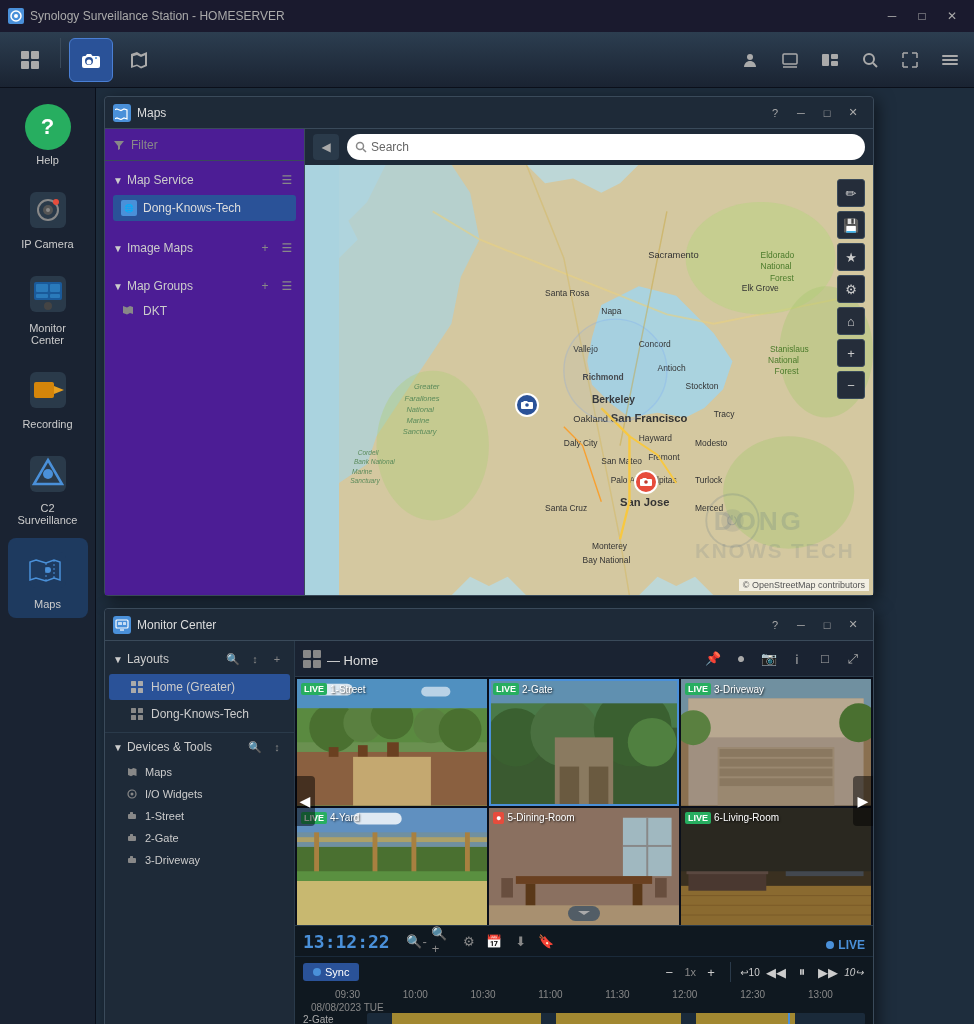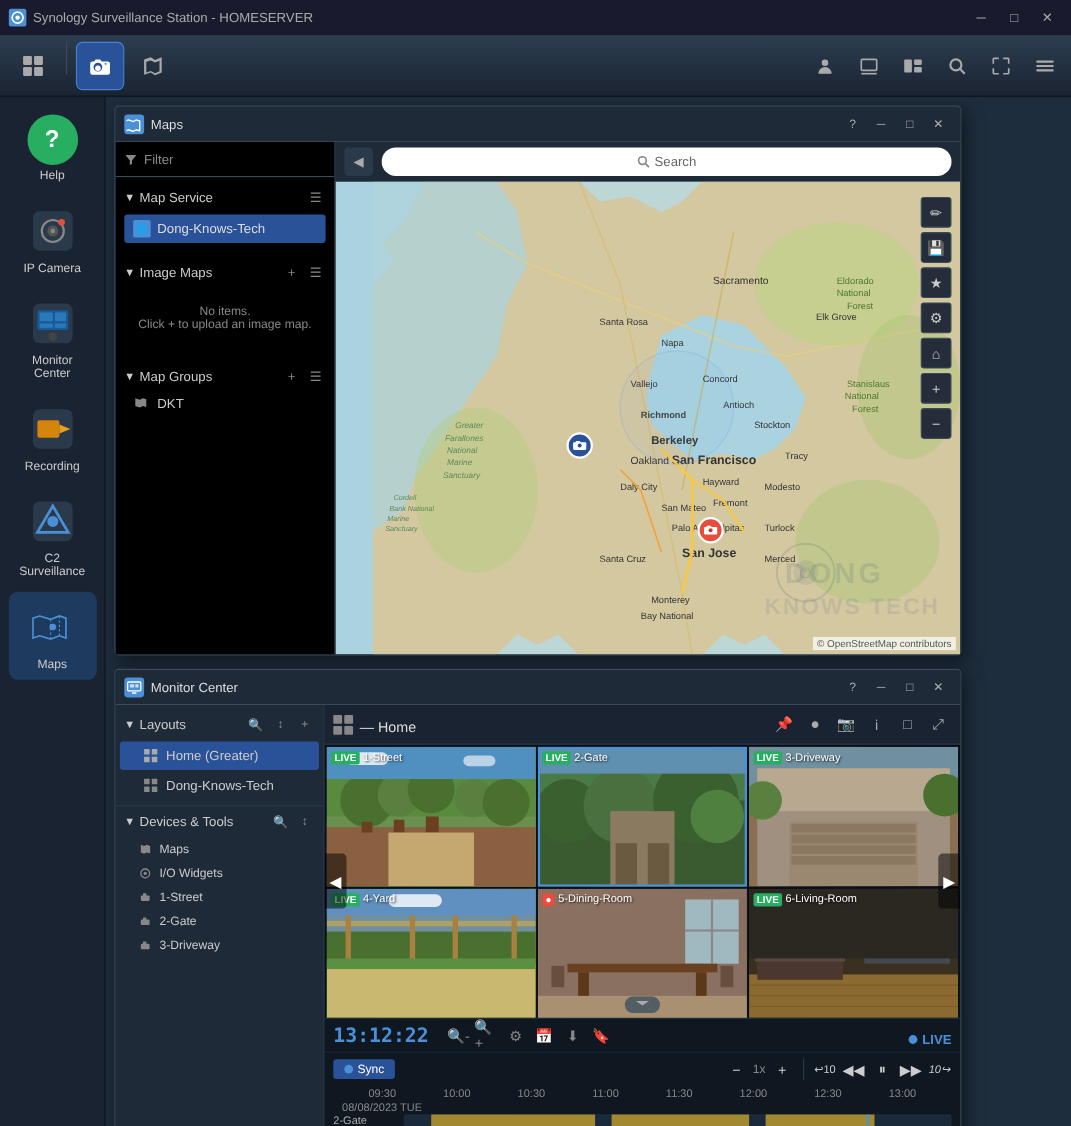--- a/index.html
+++ b/index.html
@@ -114,21 +114,21 @@
     .window-titlebar-icon { width: 18px; height: 18px; background: #4a90d9; border-radius: 3px; display: flex; align-items: center; justify-content: center; font-size: 10px; color: white; margin-right: 6px; }
     .window-title { color: #ddd; font-size: 12px; font-weight: 500; flex: 1; }
     .window-controls { display: flex; gap: 2px; }
     .win-btn { width: 24px; height: 20px; display: flex; align-items: center; justify-content: center; cursor: pointer; color: #aaa; border-radius: 2px; font-size: 11px; }
 
     .maps-body { display: flex; flex: 1; overflow: hidden; }
 
     
     .maps-sidebar {
       width: 200px;
-      background: #000000;
+      background: #4c1d95;
       border-right: 1px solid #3a4a5a;
       display: flex;
       flex-direction: column;
       overflow: hidden;
     }
     .maps-filter {
       height: 32px;
       display: flex;
       align-items: center;
       padding: 0 8px;
@@ -195,21 +195,20 @@
       flex: 1;
       height: 26px;
       background: #fff;
       border-radius: 13px;
       display: flex;
       align-items: center;
       padding: 0 8px;
       gap: 4px;
       color: #666;
       font-size: 12px;
-      justify-content: center;
     }
 
     
     .map-svg-container {
       position: absolute;
       top: 36px; left: 0; right: 0; bottom: 0;
       background: #aad3df;
       overflow: hidden;
       padding-left: 34px;
     }
@@ -693,24 +692,20 @@
           </div>
 
           <div class="maps-section">
             <div class="maps-section-header">
               <span class="chevron">▼</span>
               <span>Image Maps</span>
               <div class="maps-section-tools">
                 <div class="maps-section-btn">+</div>
                 <div class="maps-section-btn">☰</div>
               </div>
-            </div>
-            <div class="maps-empty">
-              <div>No items.</div>
-              <div>Click + to upload an image map.</div>
             </div>
           </div>
 
           <div class="maps-section">
             <div class="maps-section-header">
               <span class="chevron">▼</span>
               <span>Map Groups</span>
               <div class="maps-section-tools">
                 <div class="maps-section-btn">+</div>
                 <div class="maps-section-btn">☰</div>

